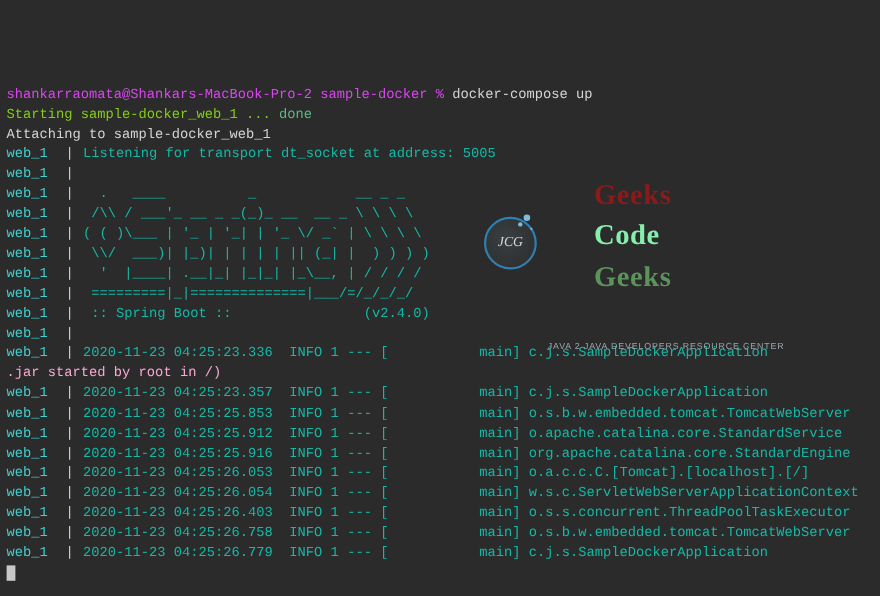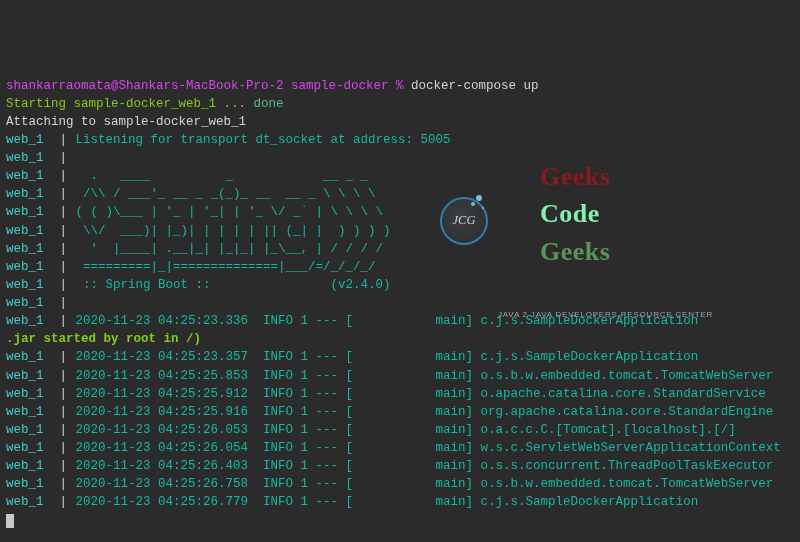--- a/index.html
+++ b/index.html
@@ -18,21 +18,21 @@
     }
     .line { display: block; }
     .prompt { color: #d946ef; }
     .cmd { color: #d4d4d4; font-family: Liberation Mono, monospace; }
     .starting { color: #84cc16; }
     .done { color: #5fb98a; }
     .attach { color: #d4d4d4; margin-top: 10px; }
     .prefix { color: #3fcfcf; margin-top: 48px; }
     .pipe { color: #d4d4d4; margin: 0 1px; }
     .content { color: #14b8a6; }
-    .wrapline { color: #84cc16; font-weight: bold; }
+    .wrapline { color: #f9a8d4; }
     .cursor {
       display: inline-block;
       width: 8px; height: 14px;
       background: #c8c8c8;
       vertical-align: text-bottom;
     }
     .logo {
       position: absolute;
       top: 120px;
       left: 440px;

